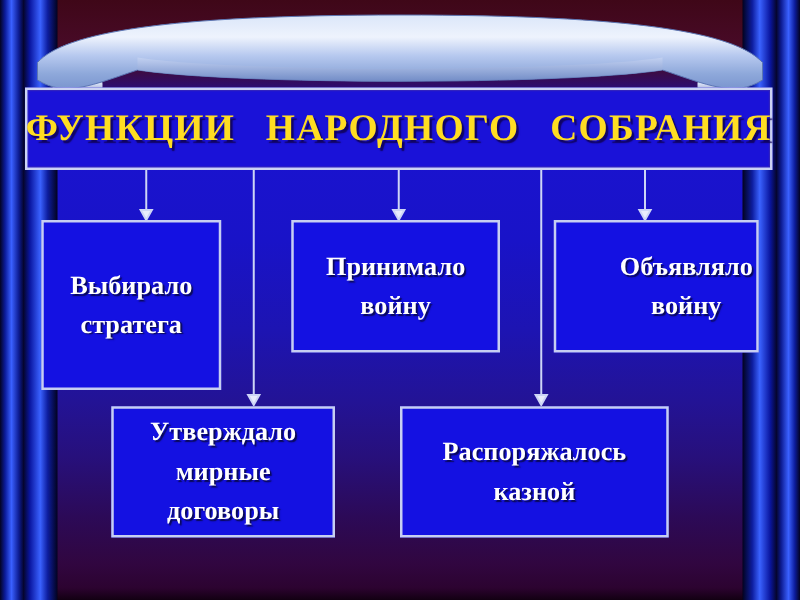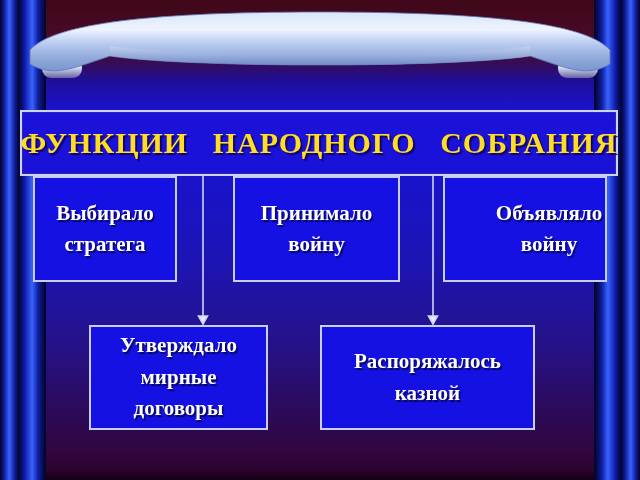--- a/index.html
+++ b/index.html
@@ -21,37 +21,37 @@
     right:0;
     background: linear-gradient(270deg, #030322 0%, #0c1c9c 9%, #3a60ff 20%,
       #0c1a90 33%, #05052e 41%, #0a16a0 52%, #3a62ff 70%, #0d1d9e 83%, #02021e 100%);
   }
   .ribbon { position:absolute; left:22px; top:4px; z-index:2; }
   .connectors { position:absolute; left:0; top:0; z-index:3; pointer-events:none; }
   .title-box {
     position:absolute; left:20px; top:70px; width:598px; height:66px;
     box-sizing:border-box; background:#1a12d8; border:2px solid #ccd3f4;
     box-shadow: inset 0 0 0 1px rgba(70,50,170,0.55);
-    display:flex; align-items:center; justify-content:center; z-index:4;margin-top:40px;
+    display:flex; align-items:center; justify-content:center; z-index:4;
   }
   .title-text {
     color:#ffdd22; font-weight:bold; font-size:30px;
     letter-spacing:1px; word-spacing:16px; white-space:nowrap;
     text-shadow:2px 2px 1px rgba(16,2,88,0.9);
   }
   .fbox {
     position:absolute; box-sizing:border-box; background:#1411e2;
     border:2px solid #c6cef2; display:flex; align-items:center;
     justify-content:center; text-align:center; z-index:4;
   }
   .fbox .label {
     color:#ffffff; font-weight:bold; font-size:21px; line-height:1.5;
     text-shadow:1.5px 1.5px 1px rgba(8,8,70,0.9);
   }
-  .b1 { left:33px;  top:176px; width:144px; height:106px; }
+  .b1 { left:33px;  top:176px; width:144px; height:136px; }
   .b2 { left:233px; top:176px; width:167px; height:106px; }
   .b3 { left:443px; top:176px; width:164px; height:106px;padding-left:48px; }
   .b4 { left:89px;  top:325px; width:179px; height:105px; padding:0 22px; }
   .b5 { left:320px; top:325px; width:215px; height:105px; padding:6px 10px; }
 </style>
 </head>
 <body>
 
 <div class="stage">
 

